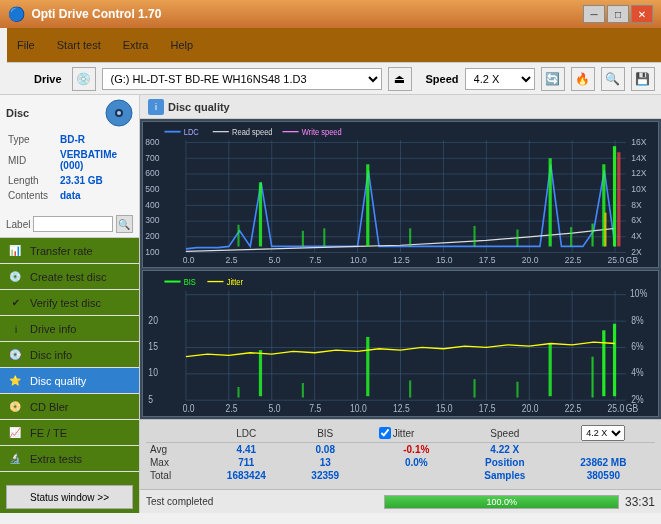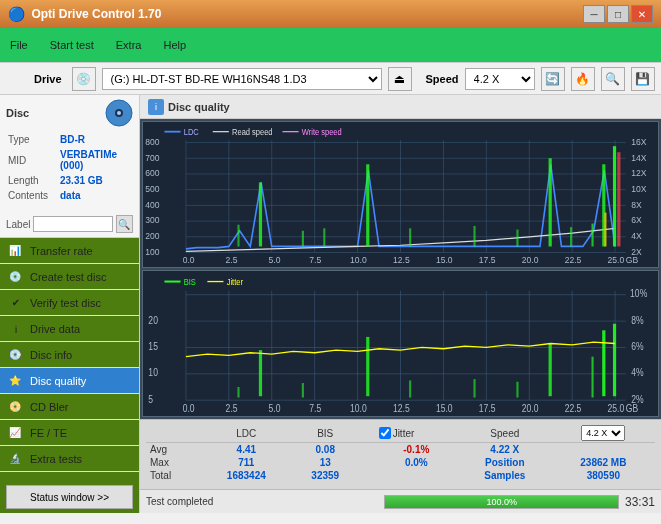--- a/index.html
+++ b/index.html
@@ -24,27 +24,28 @@
       border: 1px solid #888;
       font-size: 10px;
       cursor: pointer;
       display: flex; align-items: center; justify-content: center;
       color: #222;
     }
     .title-btn.close { background: #e05030; color: white; }
 
     
     .menu-bar {
-      background: #22c55e;
+      background: #a16207;
       border-bottom: 1px solid #ccc;
       display: flex;
       align-items: center;
       height: 22px;
       padding: 17px 4px;
       gap: 10px;
+      margin-left: 7px;
     }
     .menu-item {
       padding: 2px 6px;
       cursor: pointer;
       font-size: 11px;
       color: #222;
     }
 
     
     .drive-toolbar {
@@ -397,21 +398,21 @@
       <div class="nav-item">
         <span class="nav-icon">💿</span>
         <span>Create test disc</span>
       </div>
       <div class="nav-item">
         <span class="nav-icon">✔</span>
         <span>Verify test disc</span>
       </div>
       <div class="nav-item">
         <span class="nav-icon">ℹ</span>
-        <span>Drive data</span>
+        <span>Drive info</span>
       </div>
       <div class="nav-item">
         <span class="nav-icon">💽</span>
         <span>Disc info</span>
       </div>
       <div class="nav-item active">
         <span class="nav-icon">⭐</span>
         <span>Disc quality</span>
       </div>
       <div class="nav-item">

